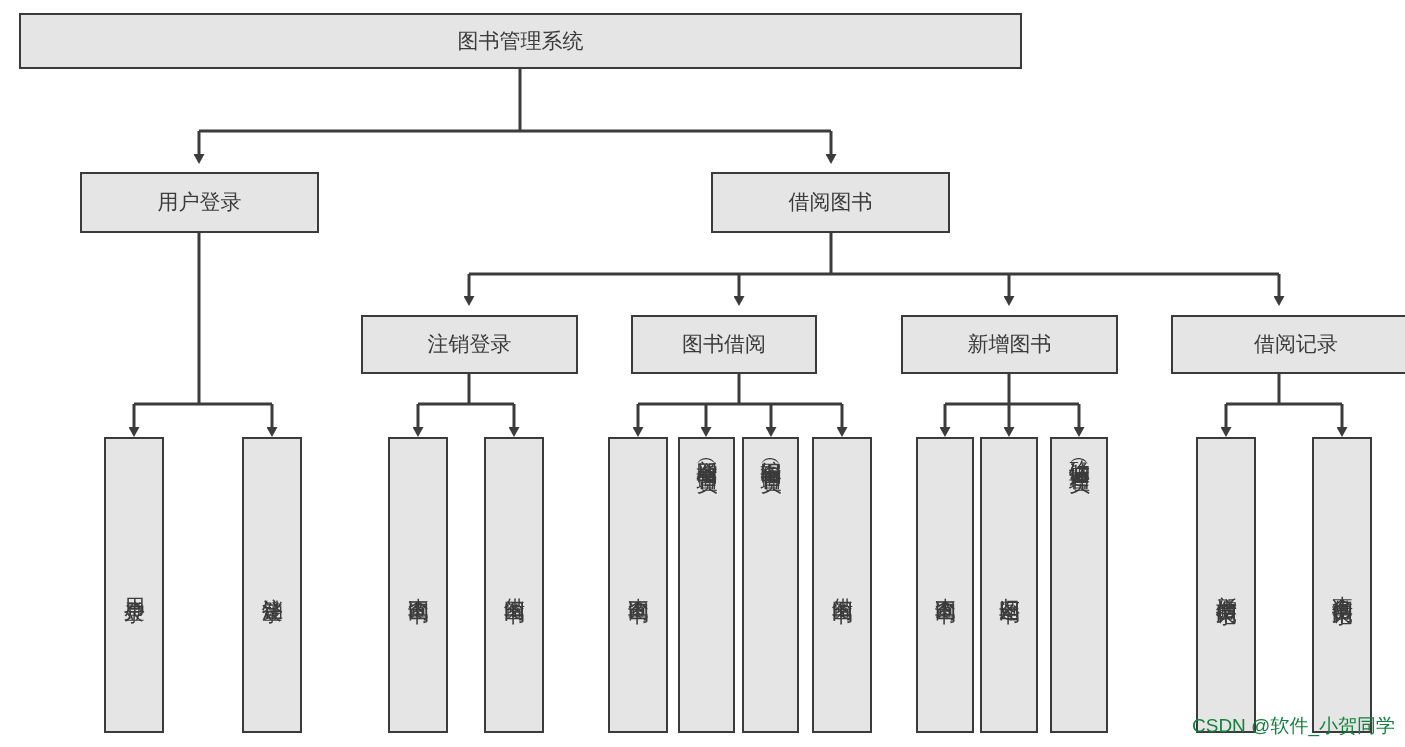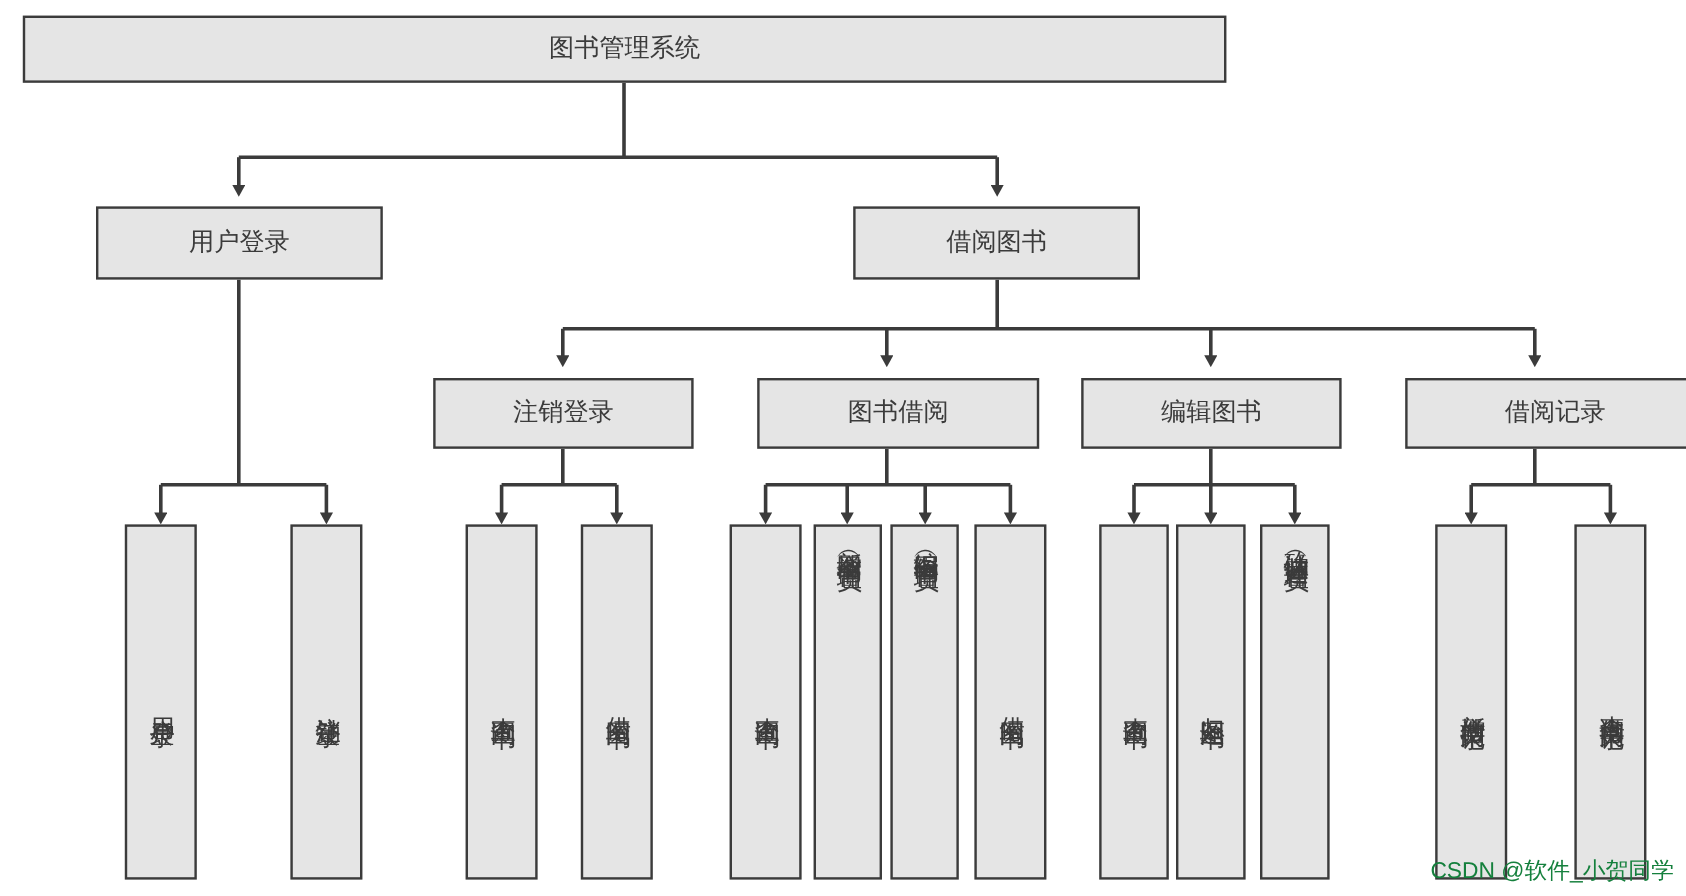--- a/index.html
+++ b/index.html
@@ -97,22 +97,22 @@
       <path d="M1342,404 L1342,428" marker-end="url(#arrow)"></path>
     </g>
   </svg>
 
   <div class="node node-h" style="left:19px;top:13px;width:1003px;height:56px;">图书管理系统</div>
 
   <div class="node node-h" style="left:80px;top:172px;width:239px;height:61px;">用户登录</div>
   <div class="node node-h" style="left:711px;top:172px;width:239px;height:61px;">借阅图书</div>
 
   <div class="node node-h" style="left:361px;top:315px;width:217px;height:59px;">注销登录</div>
-  <div class="node node-h" style="left:631px;top:315px;width:235px;height:59px;">图书借阅</div>
-  <div class="node node-h" style="left:901px;top:315px;width:217px;height:59px;">编辑图书</div>
+  <div class="node node-h" style="left:631px;top:315px;width:186px;height:59px;">图书借阅</div>
+  <div class="node node-h" style="left:901px;top:315px;width:217px;height:59px;">新增图书</div>
   <div class="node node-h" style="left:1171px;top:315px;width:250px;height:59px;">借阅记录</div>
 
   <div class="node node-v" style="left:104px;top:437px;width:60px;height:296px;">用户登录</div>
   <div class="node node-v" style="left:242px;top:437px;width:60px;height:296px;">注销登录</div>
 
   <div class="node node-v" style="left:388px;top:437px;width:60px;height:296px;">查询图书</div>
   <div class="node node-v" style="left:484px;top:437px;width:60px;height:296px;">借阅图书</div>
 
   <div class="node node-v" style="left:608px;top:437px;width:60px;height:296px;">查询图书</div>
   <div class="node node-v align-top" style="left:678px;top:437px;width:57px;height:296px;">新增图书（管理员）</div>

